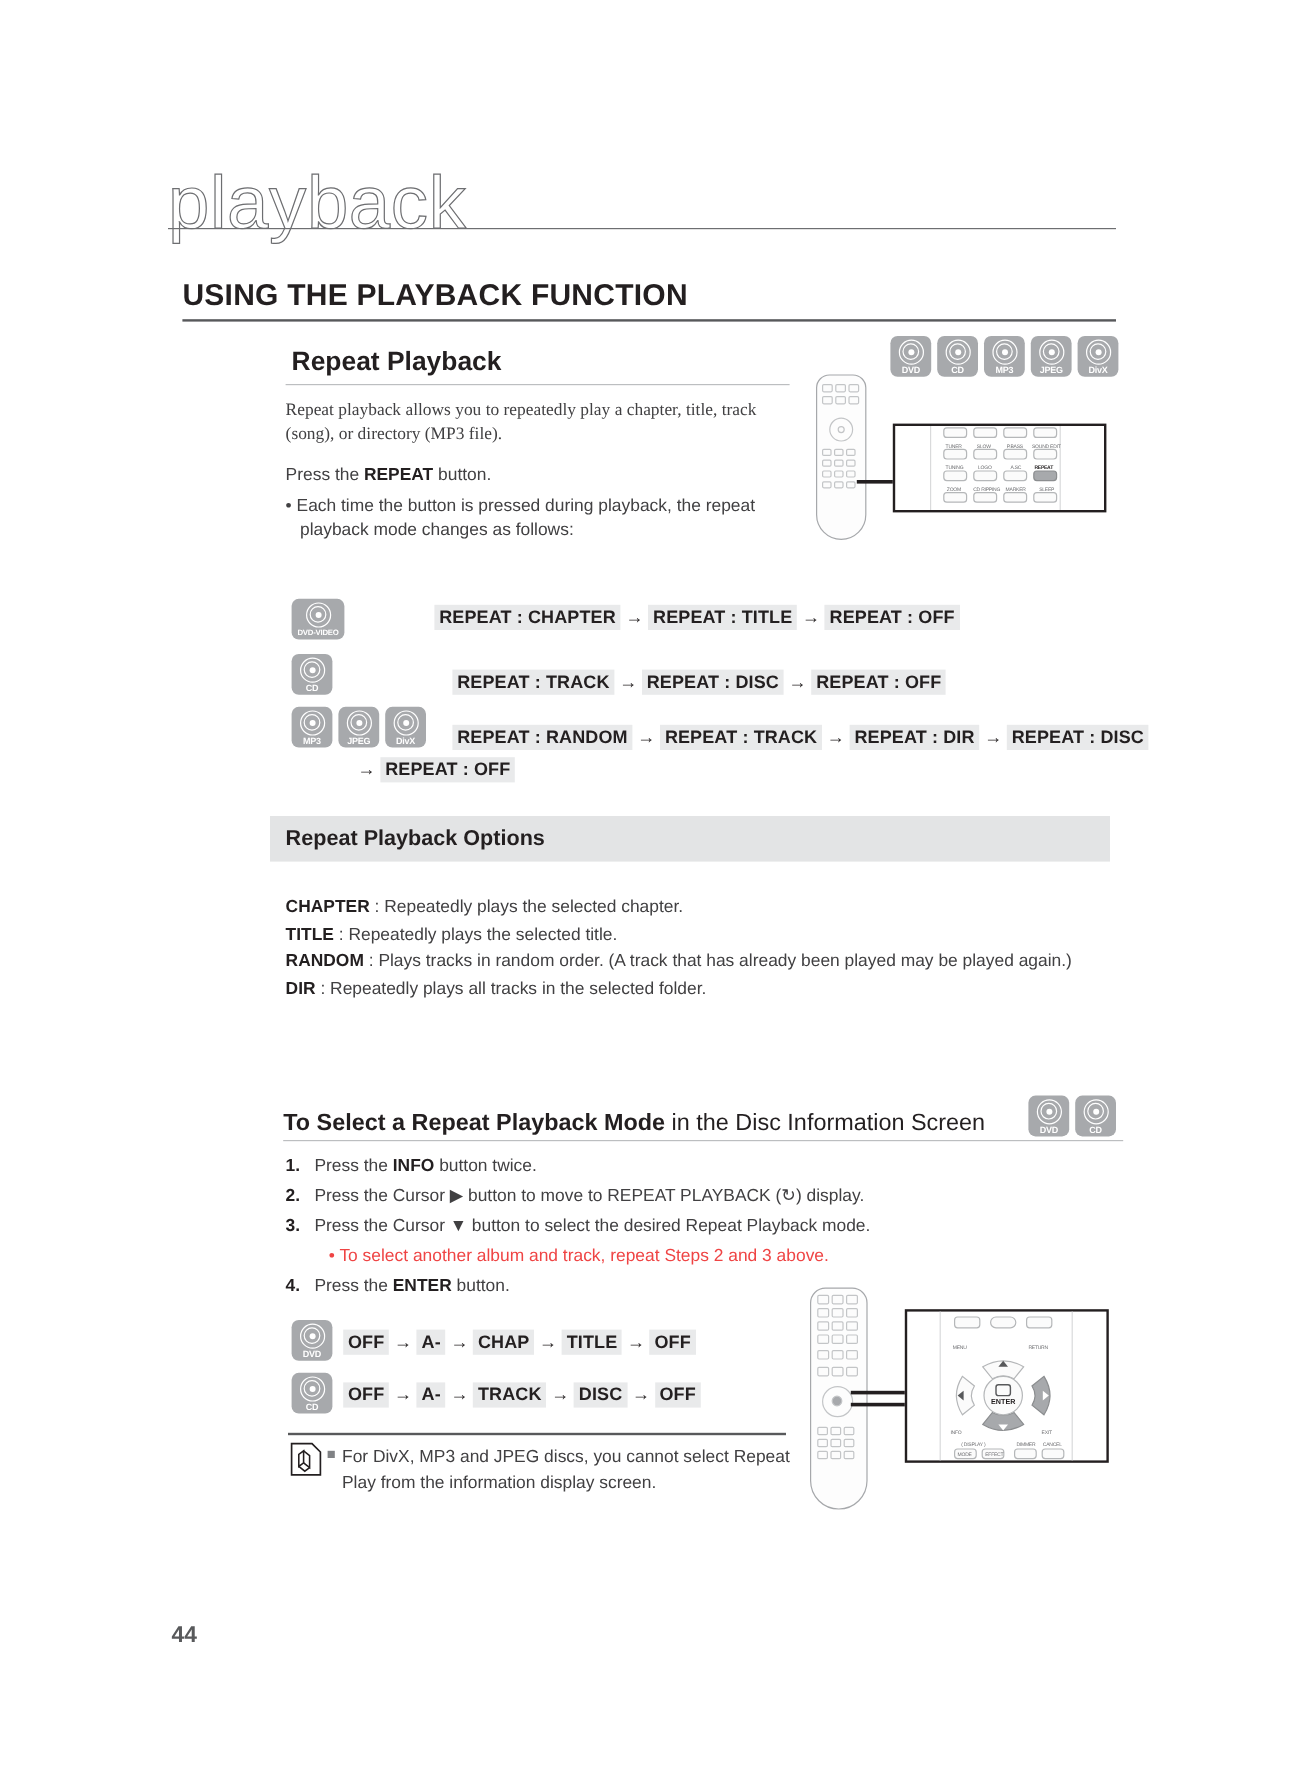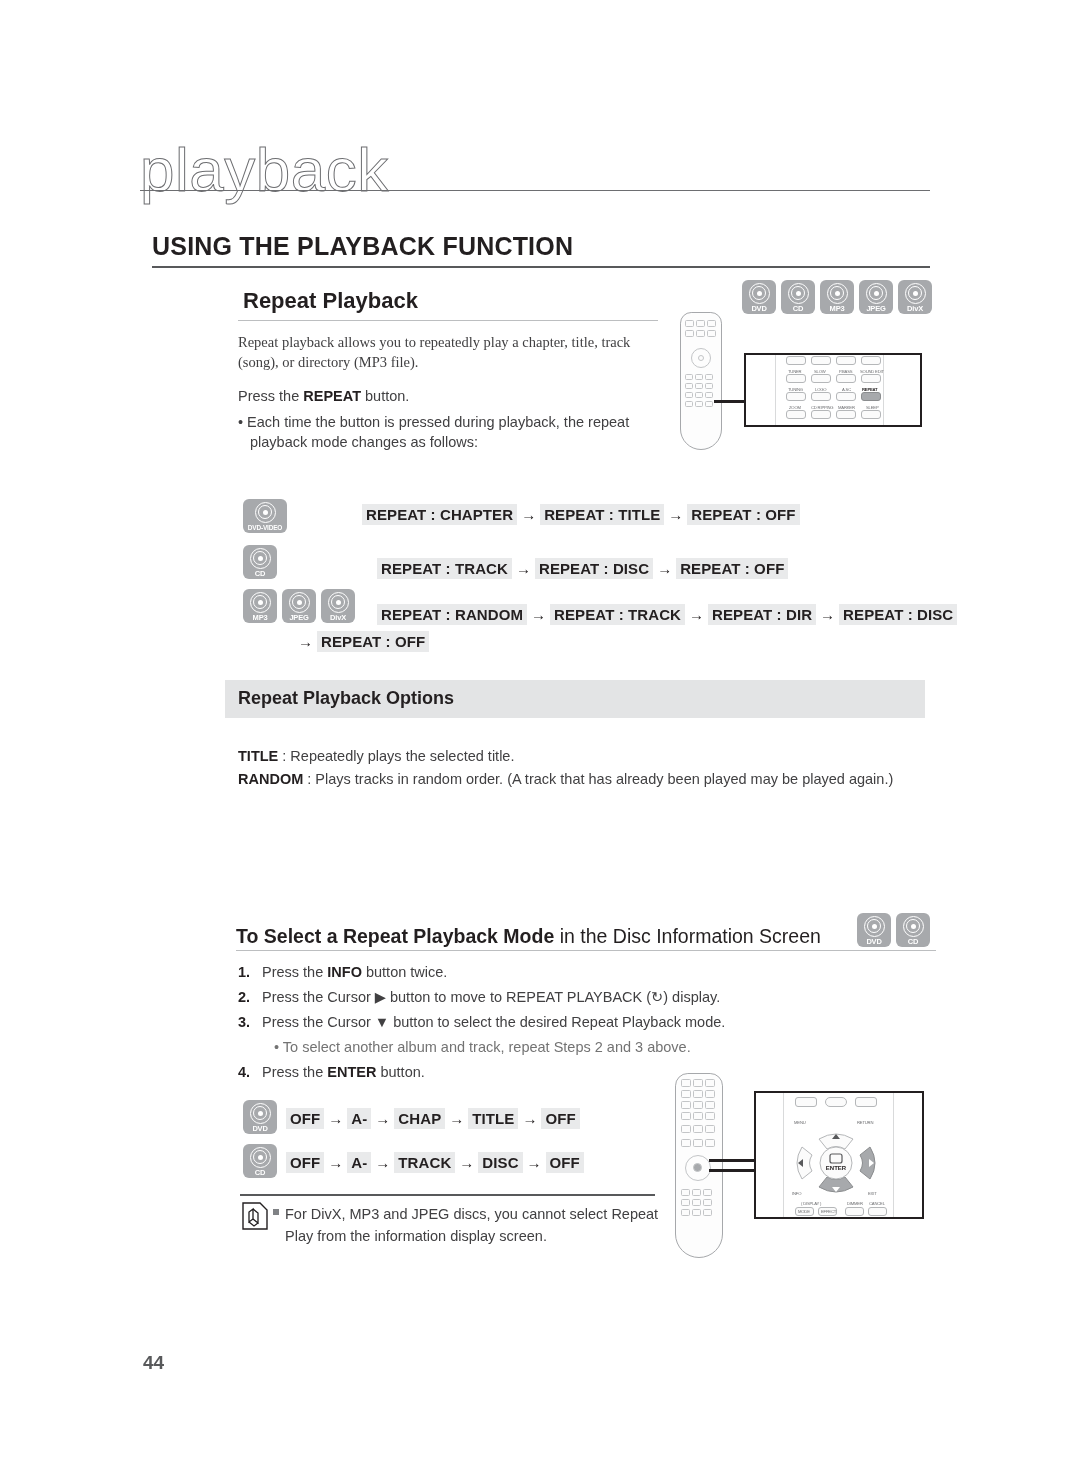--- a/index.html
+++ b/index.html
@@ -133,21 +133,21 @@
     background: #bcbec0;
   }
 
   .steps { position: absolute; left: 238px; top: 960px; width: 700px; }
   .step {
     display: flex; font-size: 14.5px; line-height: 25px; color: #414042;
   }
   .step-num { font-weight: bold; color: #231f20; width: 24px; flex: none; }
   .step-txt b { font-weight: bold; color: #231f20; }
   .substep {
-    font-size: 14.5px; line-height: 25px; color: #737373;
+    font-size: 14.5px; line-height: 25px; color: #ef4444;
     padding-left: 36px;
   }
 
   
   .note-rule {
     position: absolute; left: 240px; top: 1194px; width: 415px; height: 1.5px;
     background: #58595b;
   }
   .note-icon {
     position: absolute; left: 240px; top: 1200px; width: 30px; height: 32px;
@@ -300,22 +300,24 @@
   </div>
   <div class="seq" style="left:294px; top:631px;">
     <span class="arrow">→</span>
     <span class="chip">REPEAT : OFF</span>
   </div>
 
   <div class="opt-bar"></div>
   <div class="opt-bar-label">Repeat Playback Options</div>
 
   <div class="opt-list">
+    <div class="opt-item"><b>CHAPTER</b><span> : Repeatedly plays the selected chapter.</span></div>
     <div class="opt-item"><b>TITLE</b><span> : Repeatedly plays the selected title.</span></div>
     <div class="opt-item"><b>RANDOM</b><span> : Plays tracks in random order. (A track that has already been played may be played again.)</span></div>
+    <div class="opt-item"><b>DIR</b><span> : Repeatedly plays all tracks in the selected folder.</span></div>
   </div>
 
   <div class="tosel-head"><b>To Select a Repeat Playback Mode</b><span> in the Disc Information Screen</span></div>
   <div class="tosel-rule"></div>
 
   <div class="badge-row" style="left:857px; top:913px;">
     <div class="badge">
       <span class="disc"></span>
       <span class="lbl">DVD</span>
     </div>

